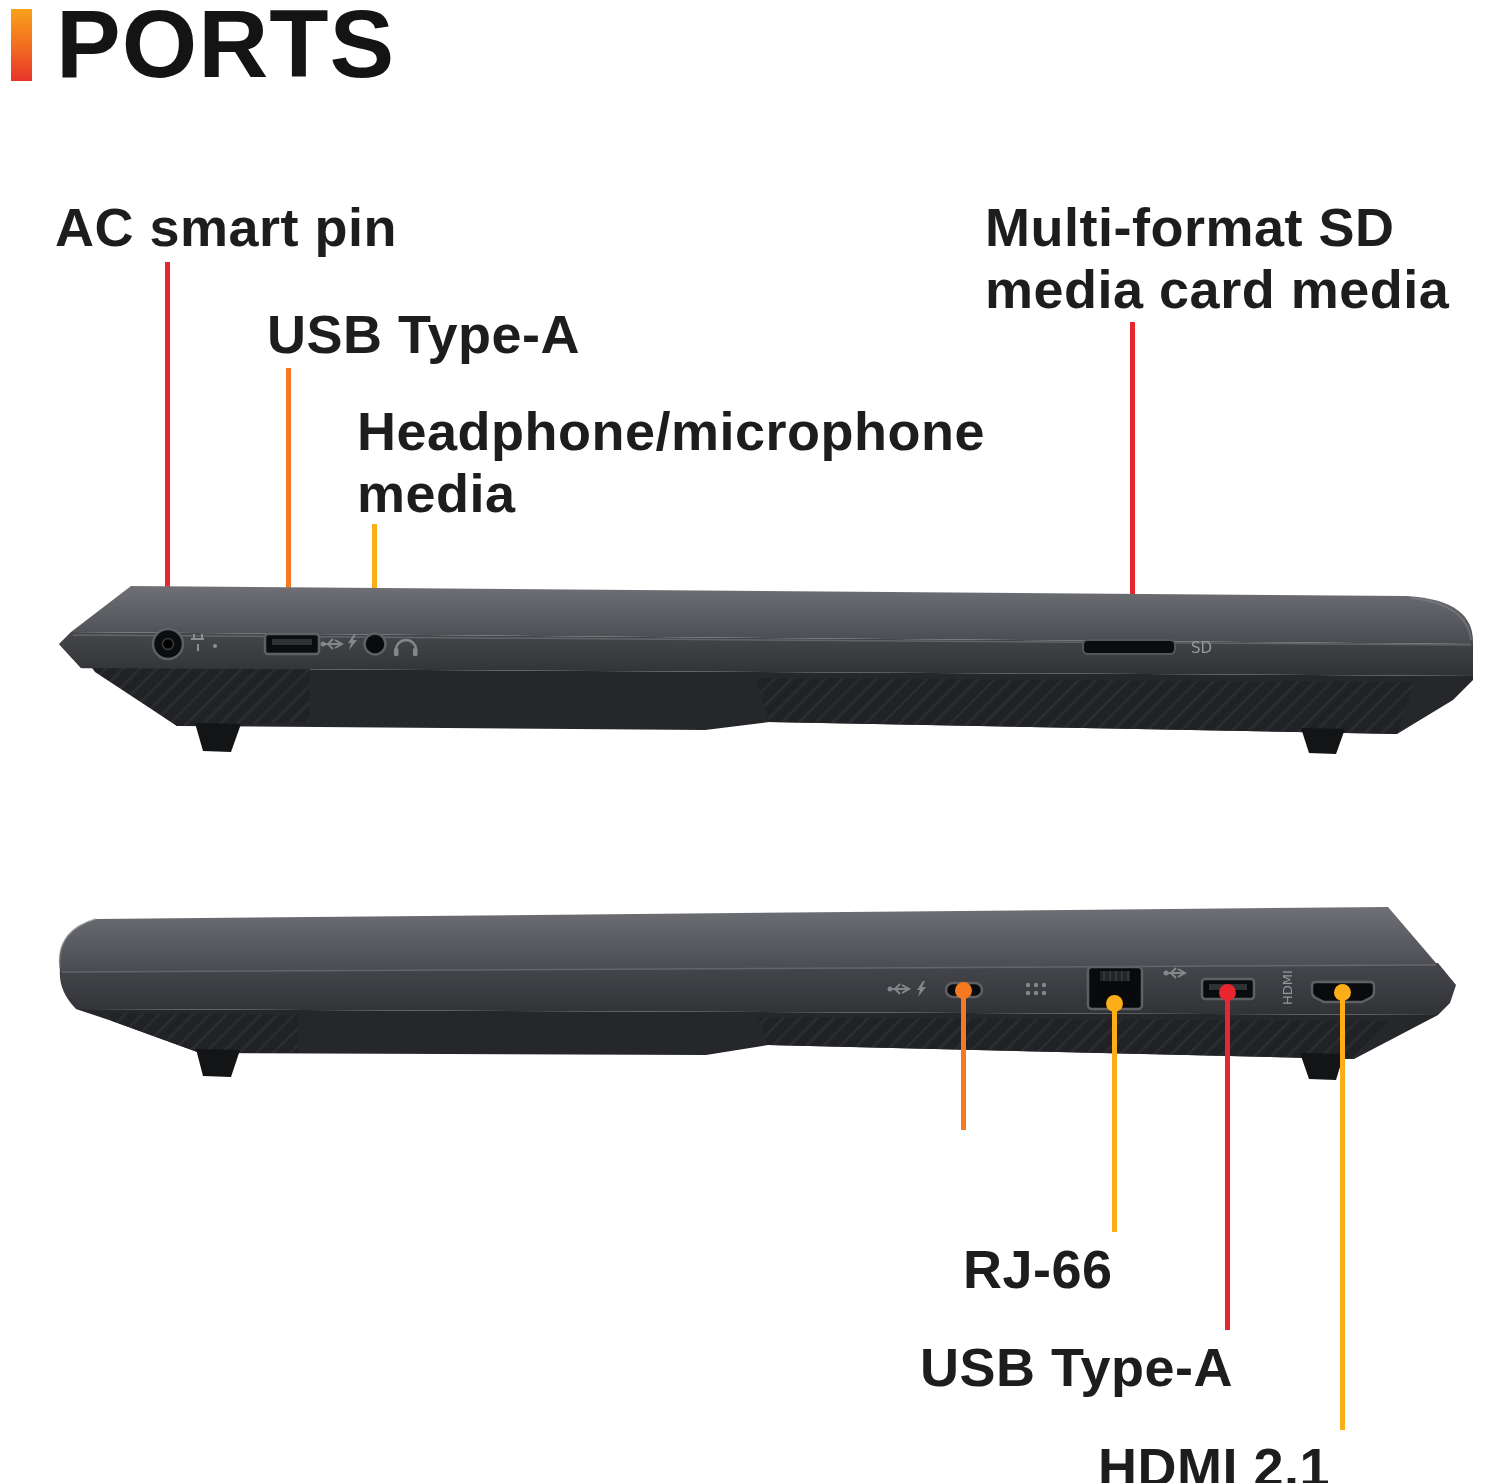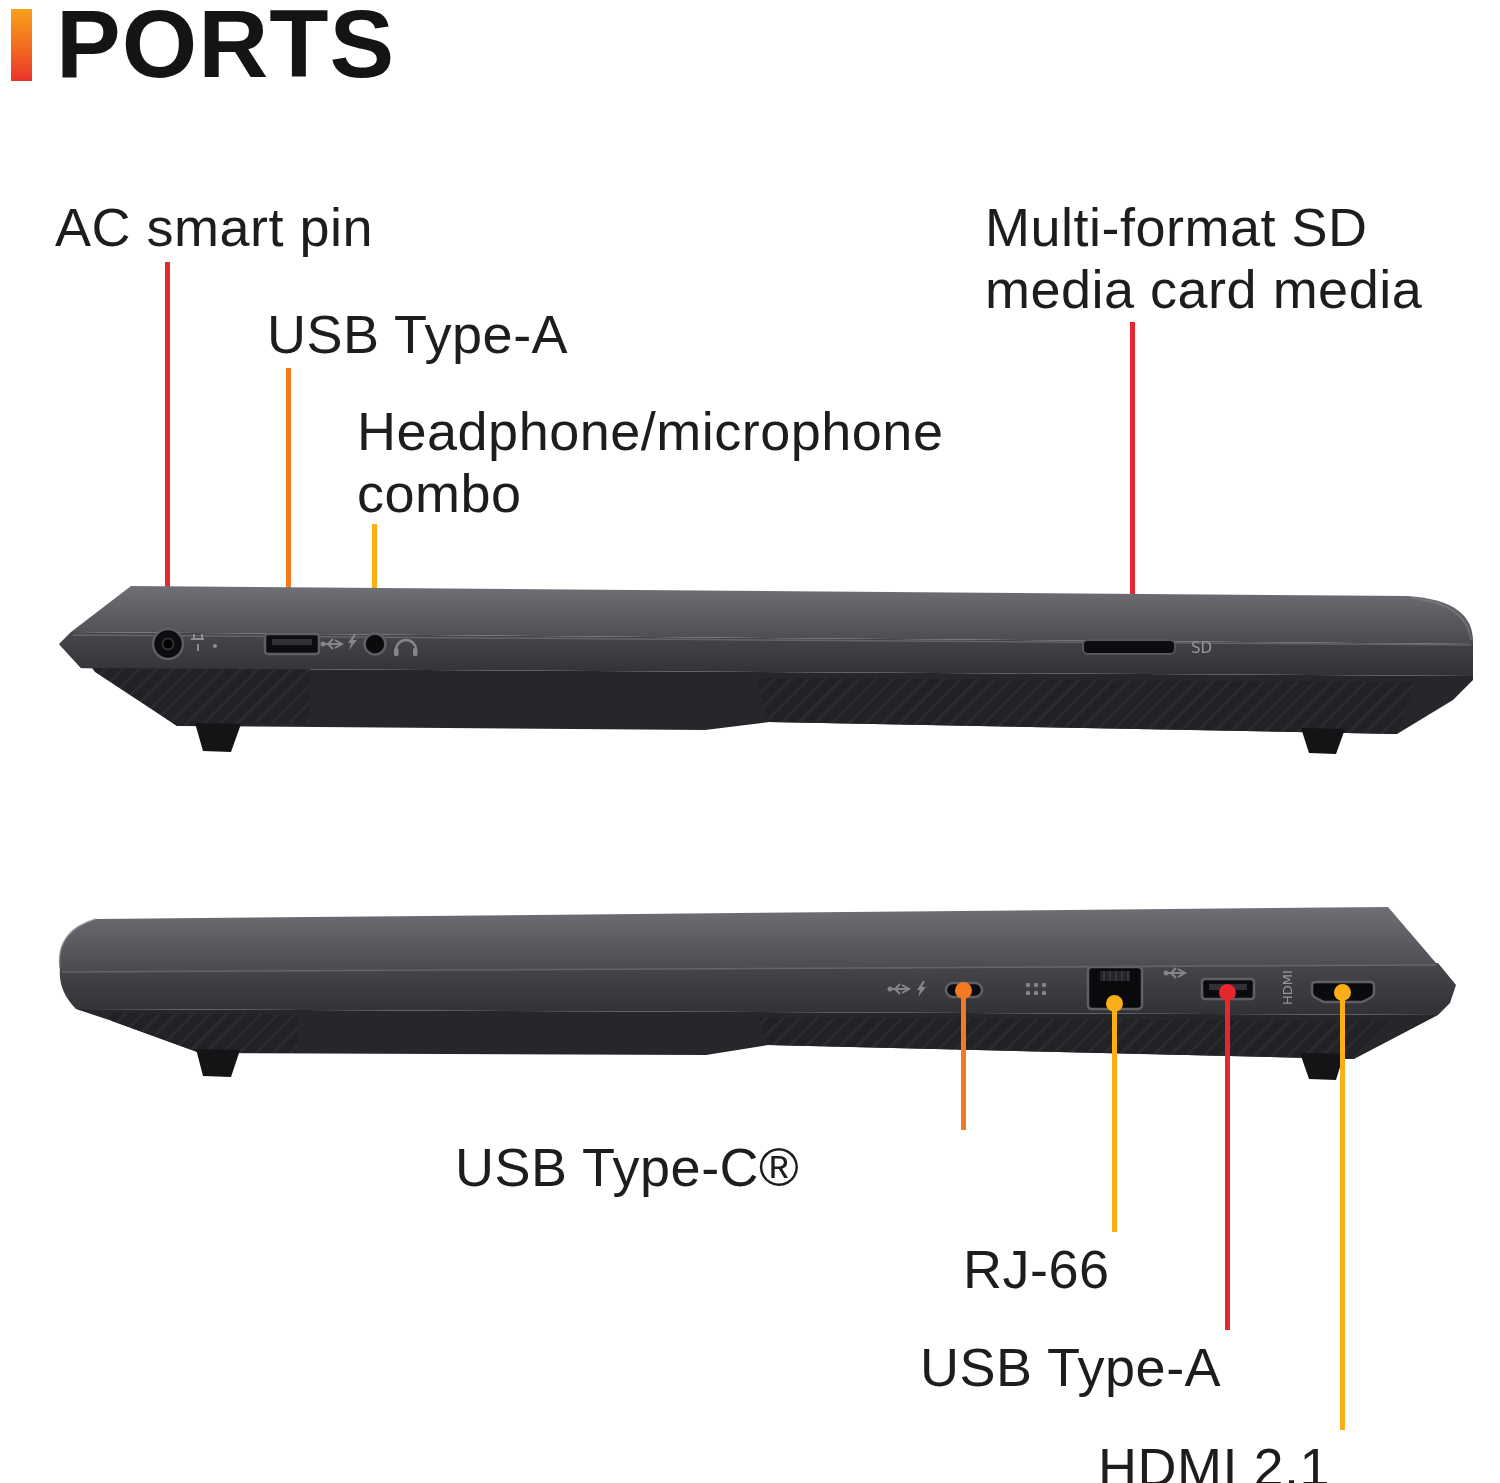--- a/index.html
+++ b/index.html
@@ -11,41 +11,41 @@
   .title-bar {
     position:absolute; left:11px; top:9px; width:21px; height:72px;
     background:linear-gradient(180deg,#f9a11b 0%,#f2711f 48%,#e8342a 100%);
   }
   .page-title {
     position:absolute; left:56px; top:-4px; font-size:97px; line-height:96px;
     font-weight:bold; color:#141414; letter-spacing:1px;
   }
   .callout-label {
     position:absolute; font-size:54px; line-height:62px; color:#1d1d1f;
-    white-space:pre-line; letter-spacing:.5px; font-weight:400;
+    white-space:pre-line; letter-spacing:.5px; font-weight:700;
   }
   .callout-line { position:absolute; width:5px; }
   .callout-dot  { position:absolute; width:17px; height:17px; border-radius:50%; }
   .c-red    { background:#e8262d; }
   .c-orange { background:#f47920; }
   .c-amber  { background:#fbae17; }
   .laptop { position:absolute; }
 </style>
 </head>
 <body>
 
 <div class="canvas">
 
   <div class="title-bar"></div>
   <h1 class="page-title">PORTS</h1>
 
   <div class="callout-label" style="left:55px;top:196px">AC smart pin</div>
   <div class="callout-label" style="left:267px;top:303px">USB Type-A</div>
   <div class="callout-label" style="left:357px;top:400px">Headphone/microphone
-combo</div>
+media</div>
   <div class="callout-label" style="left:985px;top:196px">Multi-format SD
 media card media</div>
 
   <div class="callout-line c-red" style="left:165px;top:262px;height:380px"></div>
   <div class="callout-line c-orange" style="left:286px;top:368px;height:274px"></div>
   <div class="callout-line c-amber" style="left:372px;top:524px;height:118px"></div>
   <div class="callout-line c-red" style="left:1130px;top:322px;height:323px"></div>
 
   <div class="callout-dot c-red" style="left:159px;top:634px"></div>
   <div class="callout-dot c-orange" style="left:280px;top:633px"></div>
@@ -165,21 +165,20 @@
     <g>
       <rect x="1154" y="76" width="52" height="20" rx="3" fill="#0a0b0c" stroke="#5f6065" stroke-width="2.5"></rect>
       <rect x="1161" y="81" width="38" height="6" fill="#303135"></rect>
     </g>
     <text transform="rotate(-90 1244 102)" x="1244" y="102" font-size="13" fill="#96979b" font-family="DejaVu Sans, sans-serif">HDMI</text>
     <g>
       <path d="M1268,79 L1322,79 Q1326,79 1326,83 L1326,89 Q1326,93 1322,95 L1314,99 L1276,99 L1268,95 Q1264,93 1264,89 L1264,83 Q1264,79 1268,79 Z" fill="#0a0b0c" stroke="#5f6065" stroke-width="2.5"></path>
     </g>
   </svg>
 
-  <div class="callout-label" style="left:455px;top:1136px">USB Type-C®</div>
   <div class="callout-label" style="left:963px;top:1238px">RJ-66</div>
   <div class="callout-label" style="left:920px;top:1336px">USB Type-A</div>
   <div class="callout-label" style="left:1098px;top:1436px">HDMI 2.1</div>
 
   <div class="callout-line c-orange" style="left:961px;top:990px;height:140px"></div>
   <div class="callout-line c-amber" style="left:1112px;top:1003px;height:229px"></div>
   <div class="callout-line c-red" style="left:1225px;top:992px;height:338px"></div>
   <div class="callout-line c-amber" style="left:1340px;top:992px;height:438px"></div>
 
   <div class="callout-dot c-orange" style="left:955px;top:982px"></div>

